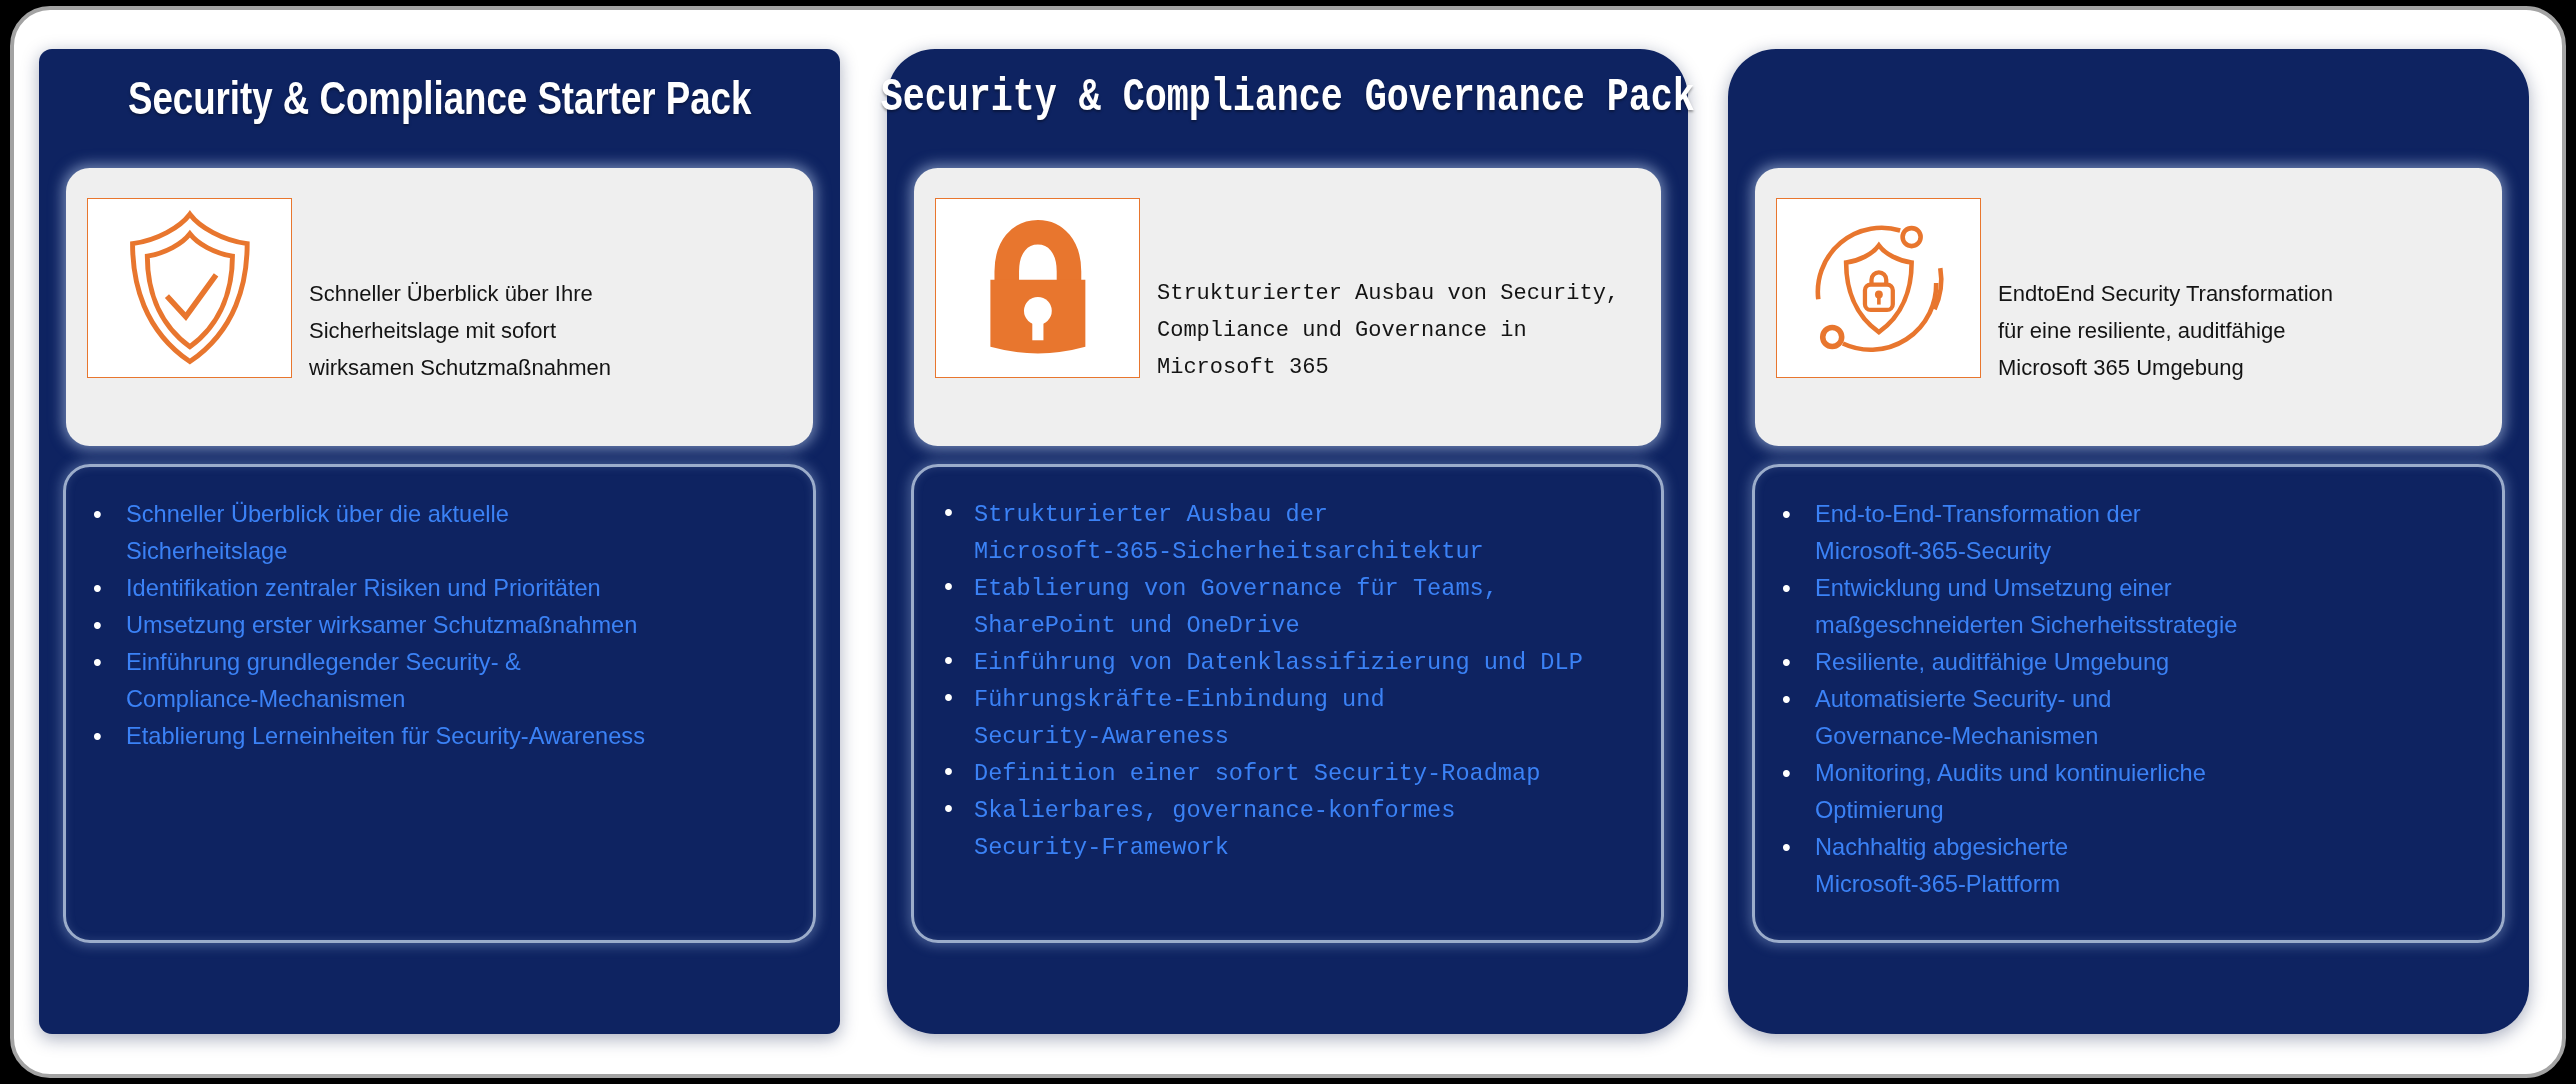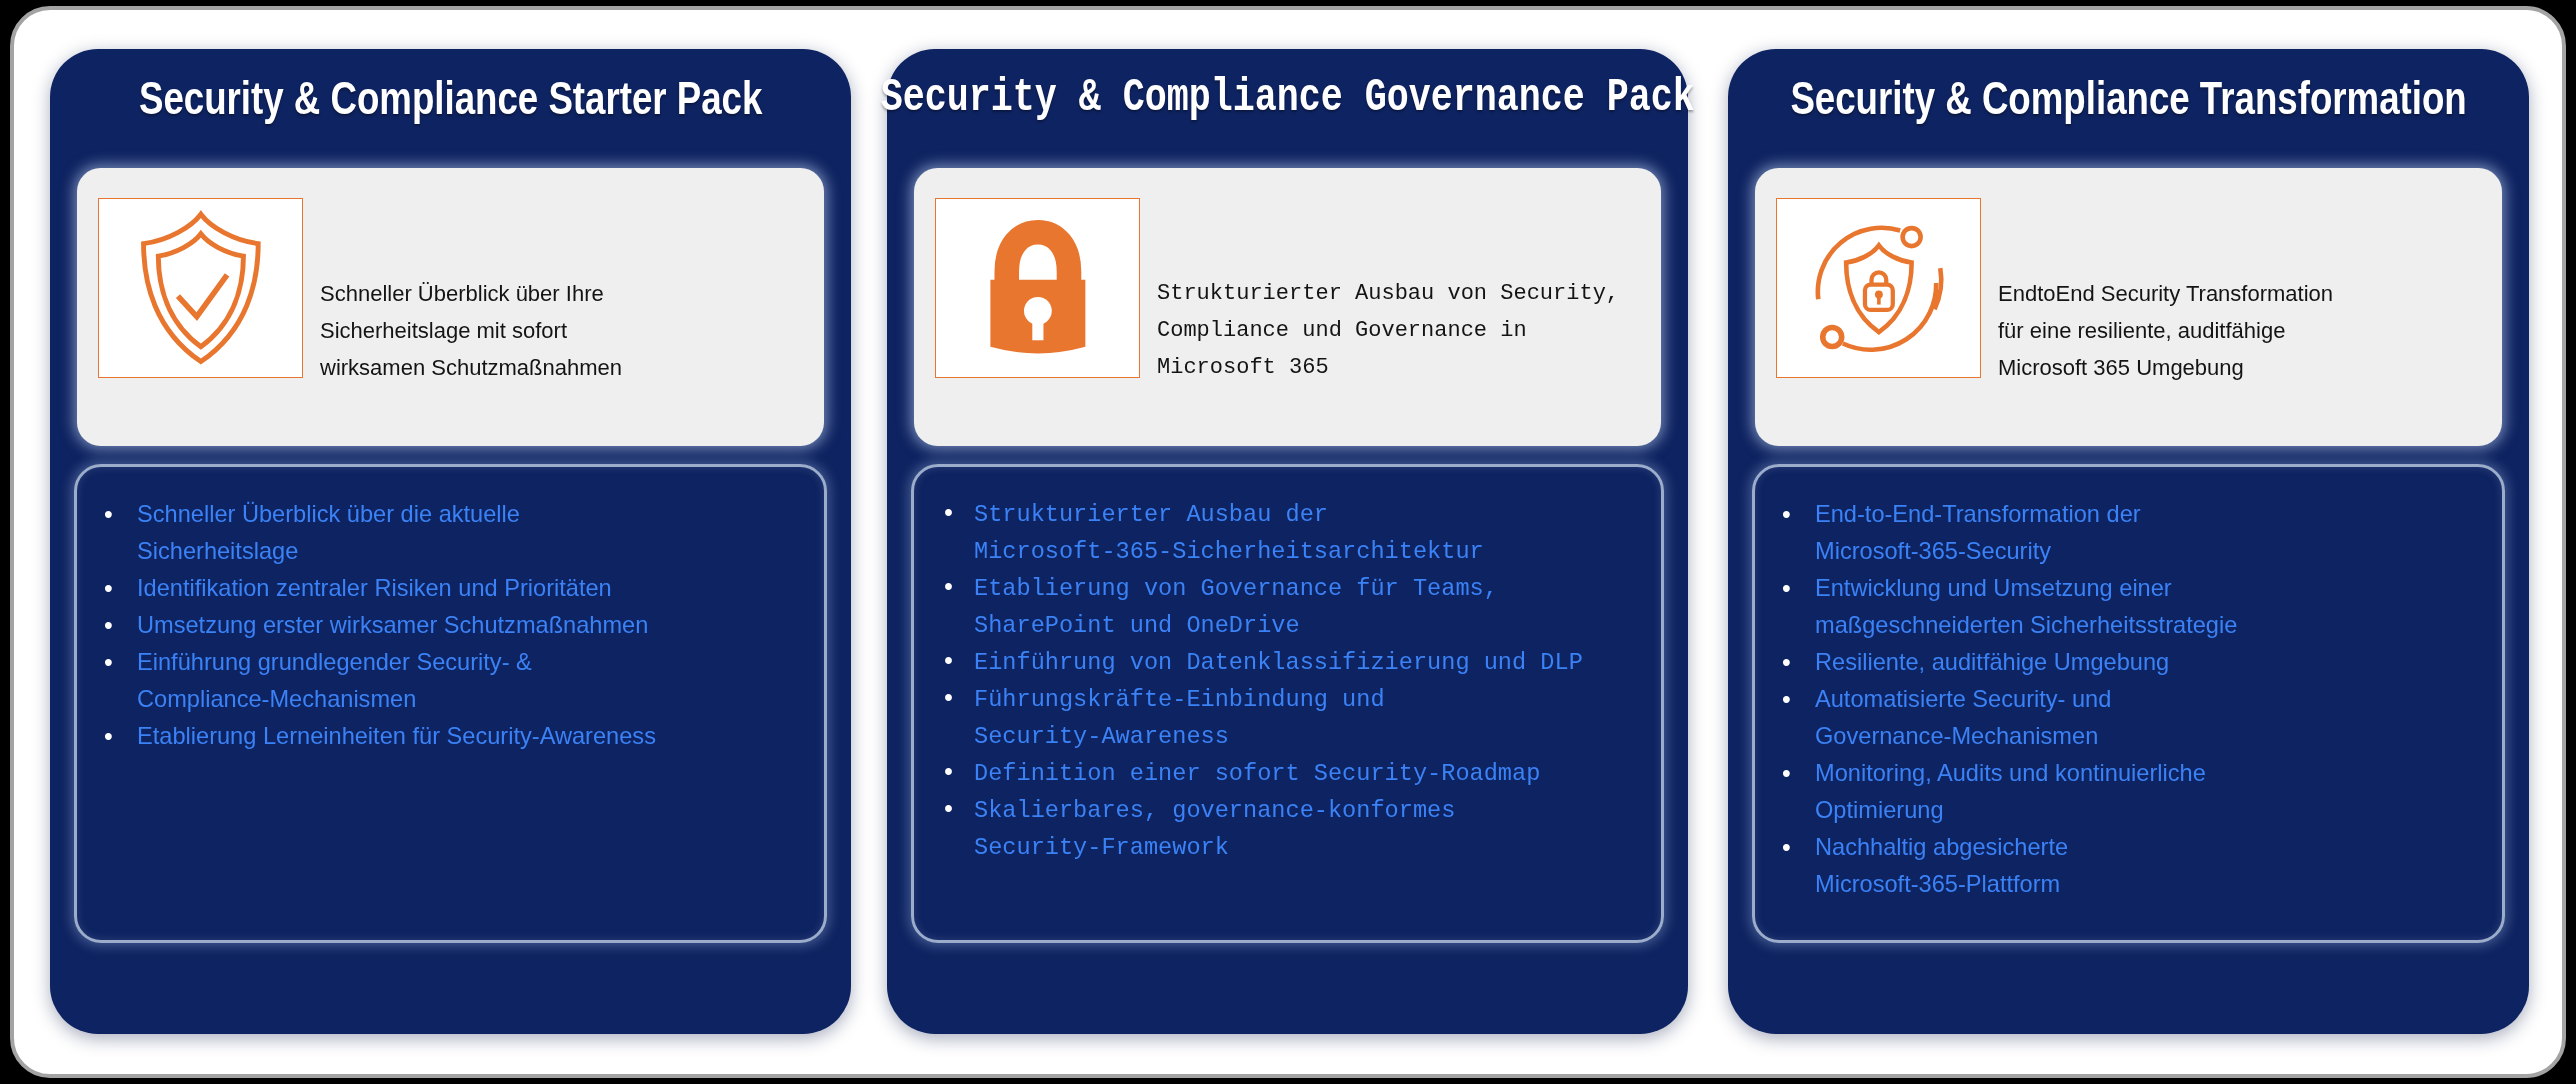--- a/index.html
+++ b/index.html
@@ -23,21 +23,21 @@
     background:#fff;
     border:4.5px solid var(--frame-border);
     border-radius:40px;
   }
   .card{
     position:absolute;top:39px;width:801px;height:985px;
     background:var(--navy);
     border-radius:48px;
     box-shadow:0 4.5px 17px rgba(15,30,75,0.35);
   }
-  .card.c0{left:36px;}
+  .card.c0{left:25px;border-radius:13px;}
   .card.c1{left:873px;font-family:Liberation Mono, monospace;}
   .card.c2{left:1714px;}
   .card-title{
     position:absolute;top:0;left:0;right:0;height:98px;
     display:flex;align-items:center;justify-content:center;
     margin:0;
   }
   .card-title span{
     display:inline-block;
     font-size:47px;font-weight:bold;color:#ffffff;
@@ -146,23 +146,20 @@
         <li>Führungskräfte-Einbindung und
 Security-Awareness</li>
         <li>Definition einer sofort Security-Roadmap</li>
         <li>Skalierbares, governance-konformes
 Security-Framework</li>
       </ul>
     </div>
   </section>
 
   <section class="card c2">
-    <h2 class="card-title">
-      <span>Security &amp; Compliance Transformation</span>
-    </h2>
     <div class="intro-box">
       <div class="icon-box">
         <svg viewBox="0 0 100 100">
           <path d="M13 57 A39 39 0 0 1 63 15" fill="none" stroke="#E8762E" stroke-width="2.8"></path>
           <circle cx="70" cy="19" r="5.5" fill="none" stroke="#E8762E" stroke-width="2.8"></circle>
           <path d="M28 84 A40 40 0 0 0 85 47" fill="none" stroke="#E8762E" stroke-width="2.8"></path>
           <circle cx="21.5" cy="80" r="5.8" fill="none" stroke="#E8762E" stroke-width="3.4"></circle>
           <path d="M87.5 38 A42 42 0 0 1 84 63" fill="none" stroke="#E8762E" stroke-width="2.8"></path>
           <path d="M50 24 C46 29.5 38 33.5 30 34.5 C30 50 35 66.5 50 77 C65 66.5 70 50 70 34.5 C62 33.5 54 29.5 50 24 Z" fill="none" stroke="#E8762E" stroke-width="2.8"></path>
           <path d="M45.5 48 v-3 a4.5 4.5 0 0 1 9 0 v3" fill="none" stroke="#E8762E" stroke-width="2.6"></path>

